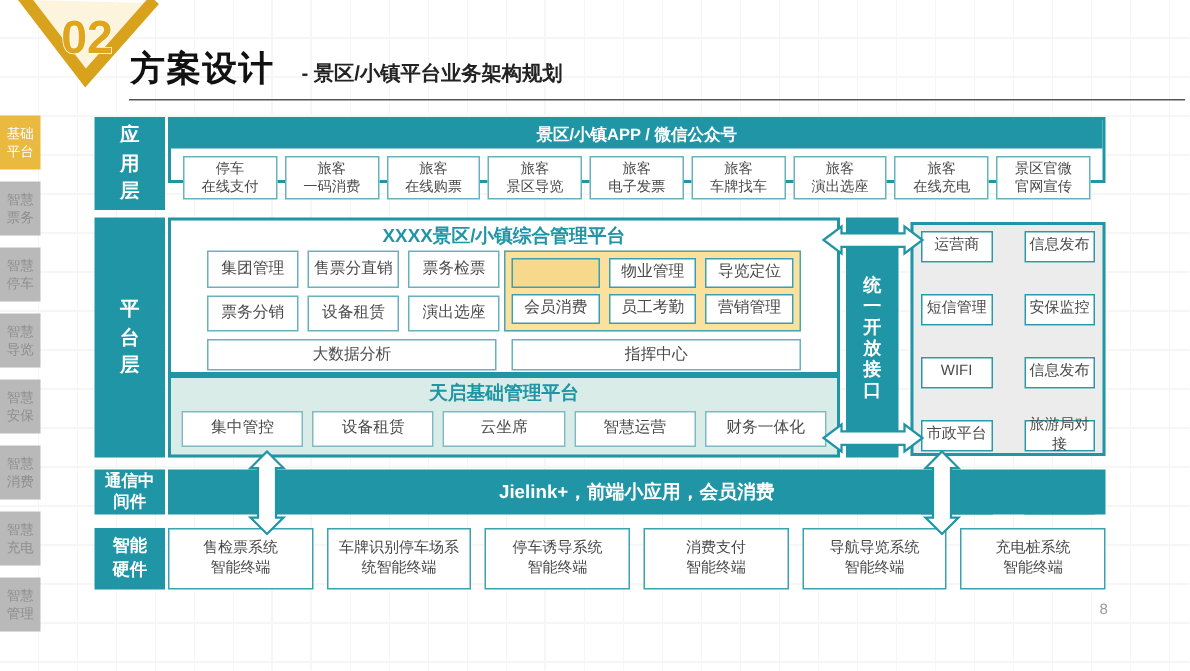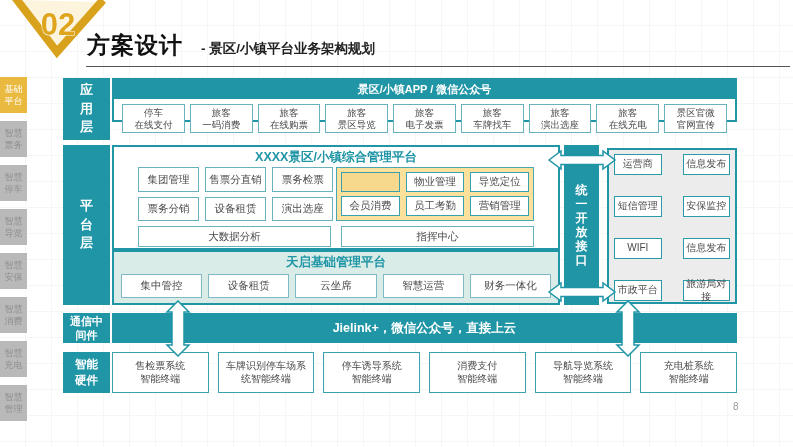--- a/index.html
+++ b/index.html
@@ -216,21 +216,21 @@
         <div class="cell tp-cell">市政平台</div>
         <div class="cell tp-cell">旅游局对接</div>
         <div class="cell tp-cell">酒店系统</div>
         <div class="cell tp-cell">旅游舆情</div>
       </div>
   </div>
 
   <div class="vlabel lbl-mw">通信中
 间件</div>
   <div class="mwband">
-    <span>Jielink+，微信公众号，直接上云</span>
+    <span>Jielink+，前端小应用，会员消费</span>
   </div>
   <svg class="varrow a1" viewBox="0 0 26 57">
     <path d="M13 1 L24 12 L19 12 L19 45 L24 45 L13 56 L2 45 L7 45 L7 12 L2 12 Z" fill="#ffffff" stroke="#1f95a6" stroke-width="1.5"></path>
   </svg>
   <svg class="varrow a2" viewBox="0 0 26 57">
     <path d="M13 1 L24 12 L19 12 L19 45 L24 45 L13 56 L2 45 L7 45 L7 12 L2 12 Z" fill="#ffffff" stroke="#1f95a6" stroke-width="1.5"></path>
   </svg>
 
   <div class="vlabel lbl-hw">智能
 硬件</div>

